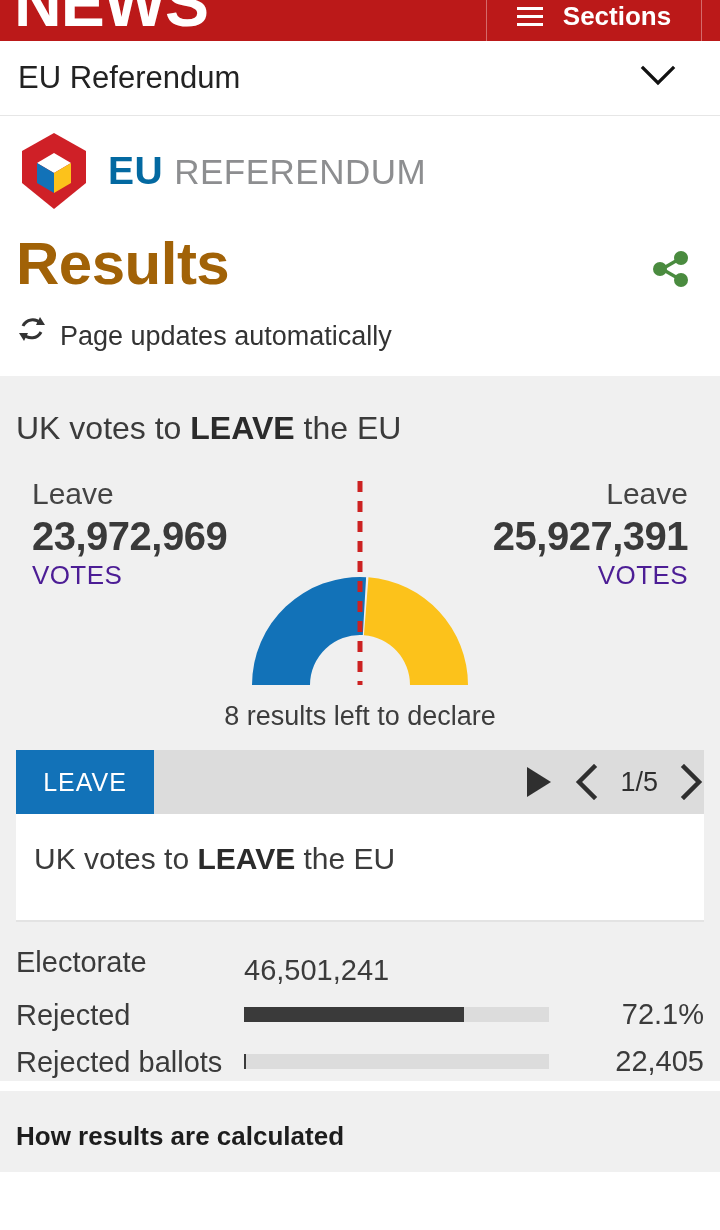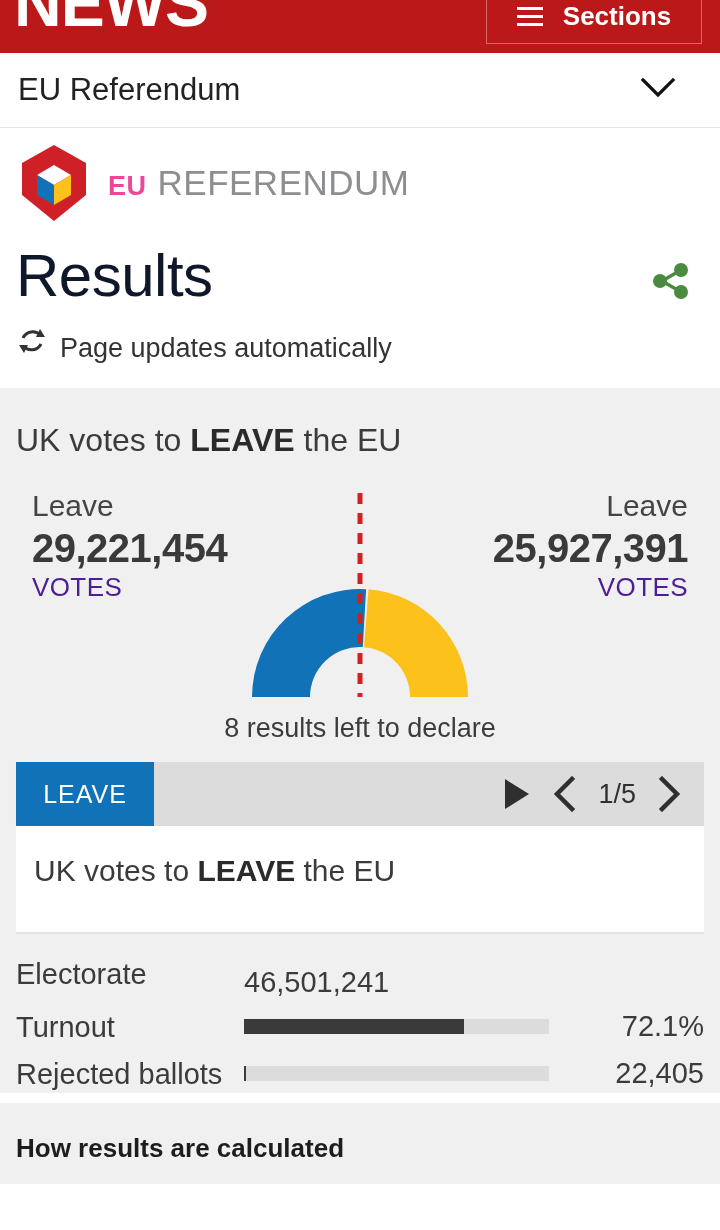--- a/index.html
+++ b/index.html
@@ -7,21 +7,21 @@
     width: 720px;
     height: 1230px;
     background: #ffffff;
     font-family: "Liberation Sans", sans-serif;
     overflow: hidden;
   }
 
   
   .masthead {
     position: relative;
-    height: 53px;
+    height: 41px;
     background: #bb1919;
     overflow: hidden;
   }
   .news-wordmark {
     position: absolute;
     left: 14px;
     top: -30px;
     font-size: 66px;
     font-weight: 700;
     letter-spacing: -1px;
@@ -93,42 +93,42 @@
     height: 80px;
     flex: none;
     margin-right: 16px;
   }
   .logo-text {
     display: flex;
     align-items: baseline;
     gap: 11px;
   }
   .logo-eu {
-    font-size: 27px;
-    font-weight: 700;
-    color: #ec4899;
+    font-size: 39px;
+    font-weight: 700;
+    color: #0369a1;
     letter-spacing: 0.5px;
   }
   .logo-ref {
     font-size: 35px;
     font-weight: 400;
     color: #8d8e90;
     letter-spacing: 0.5px;
   }
 
   
   .title-row {
     position: relative;
     padding: 6px 16px 0 16px;
     background: #ffffff;
   }
   .page-title {
     font-size: 60px;
-    font-weight: 400;
-    color: #0f172a;
+    font-weight: 700;
+    color: #a16207;
     line-height: 1.05;
     letter-spacing: -0.5px;
   }
   .share-icon {
     position: absolute;
     right: 26px;
     top: 20px;
   }
   .updates-row {
     display: flex;
@@ -214,21 +214,20 @@
     display: flex;
     align-items: center;
     justify-content: center;
   }
   .carousel-controls {
     flex: 1;
     display: flex;
     align-items: center;
     justify-content: flex-end;
     gap: 20px;
-    padding-right: 22px;
     border-radius: 19px;
   }
   .ctrl { display: flex; align-items: center; }
   .page-count {
     font-size: 27px;
     color: #2f2f2f;
   }
   .carousel-panel {
     background: #ffffff;
     margin: 0 16px;
@@ -360,21 +359,21 @@
 </div>
 
 <div class="summary">
   <div class="summary-headline">
     <span>UK votes to </span><b>LEAVE</b><span> the EU</span>
   </div>
 
   <div class="gauge-block">
     <div class="side-stats left">
       <div class="side-name">Leave</div>
-      <div class="side-votes">29,221,454</div>
+      <div class="side-votes">23,972,969</div>
       <div class="side-unit">VOTES</div>
     </div>
 
     <div class="side-stats right">
       <div class="side-name">Leave</div>
       <div class="side-votes">25,927,391</div>
       <div class="side-unit">VOTES</div>
     </div>
 
     <svg class="gauge-svg" width="232" height="220" viewBox="0 0 232 220">
@@ -423,21 +422,21 @@
 <div class="stats">
   <div class="stats-row">
     <div class="stat-label">Electorate</div>
     <div class="stat-mid">
       <span class="stat-value-plain">46,501,241</span>
     </div>
     <div class="stat-value"></div>
   </div>
 
   <div class="stats-row">
-    <div class="stat-label">Turnout</div>
+    <div class="stat-label">Rejected</div>
     <div class="stat-mid">
       <div class="bar-track">
         <div class="bar-fill" id="turnout-bar-fill" style="width: 72.1%;"></div>
       </div>
     </div>
     <div class="stat-value">72.1%</div>
   </div>
 
   <div class="stats-row">
     <div class="stat-label">Rejected ballots</div>

